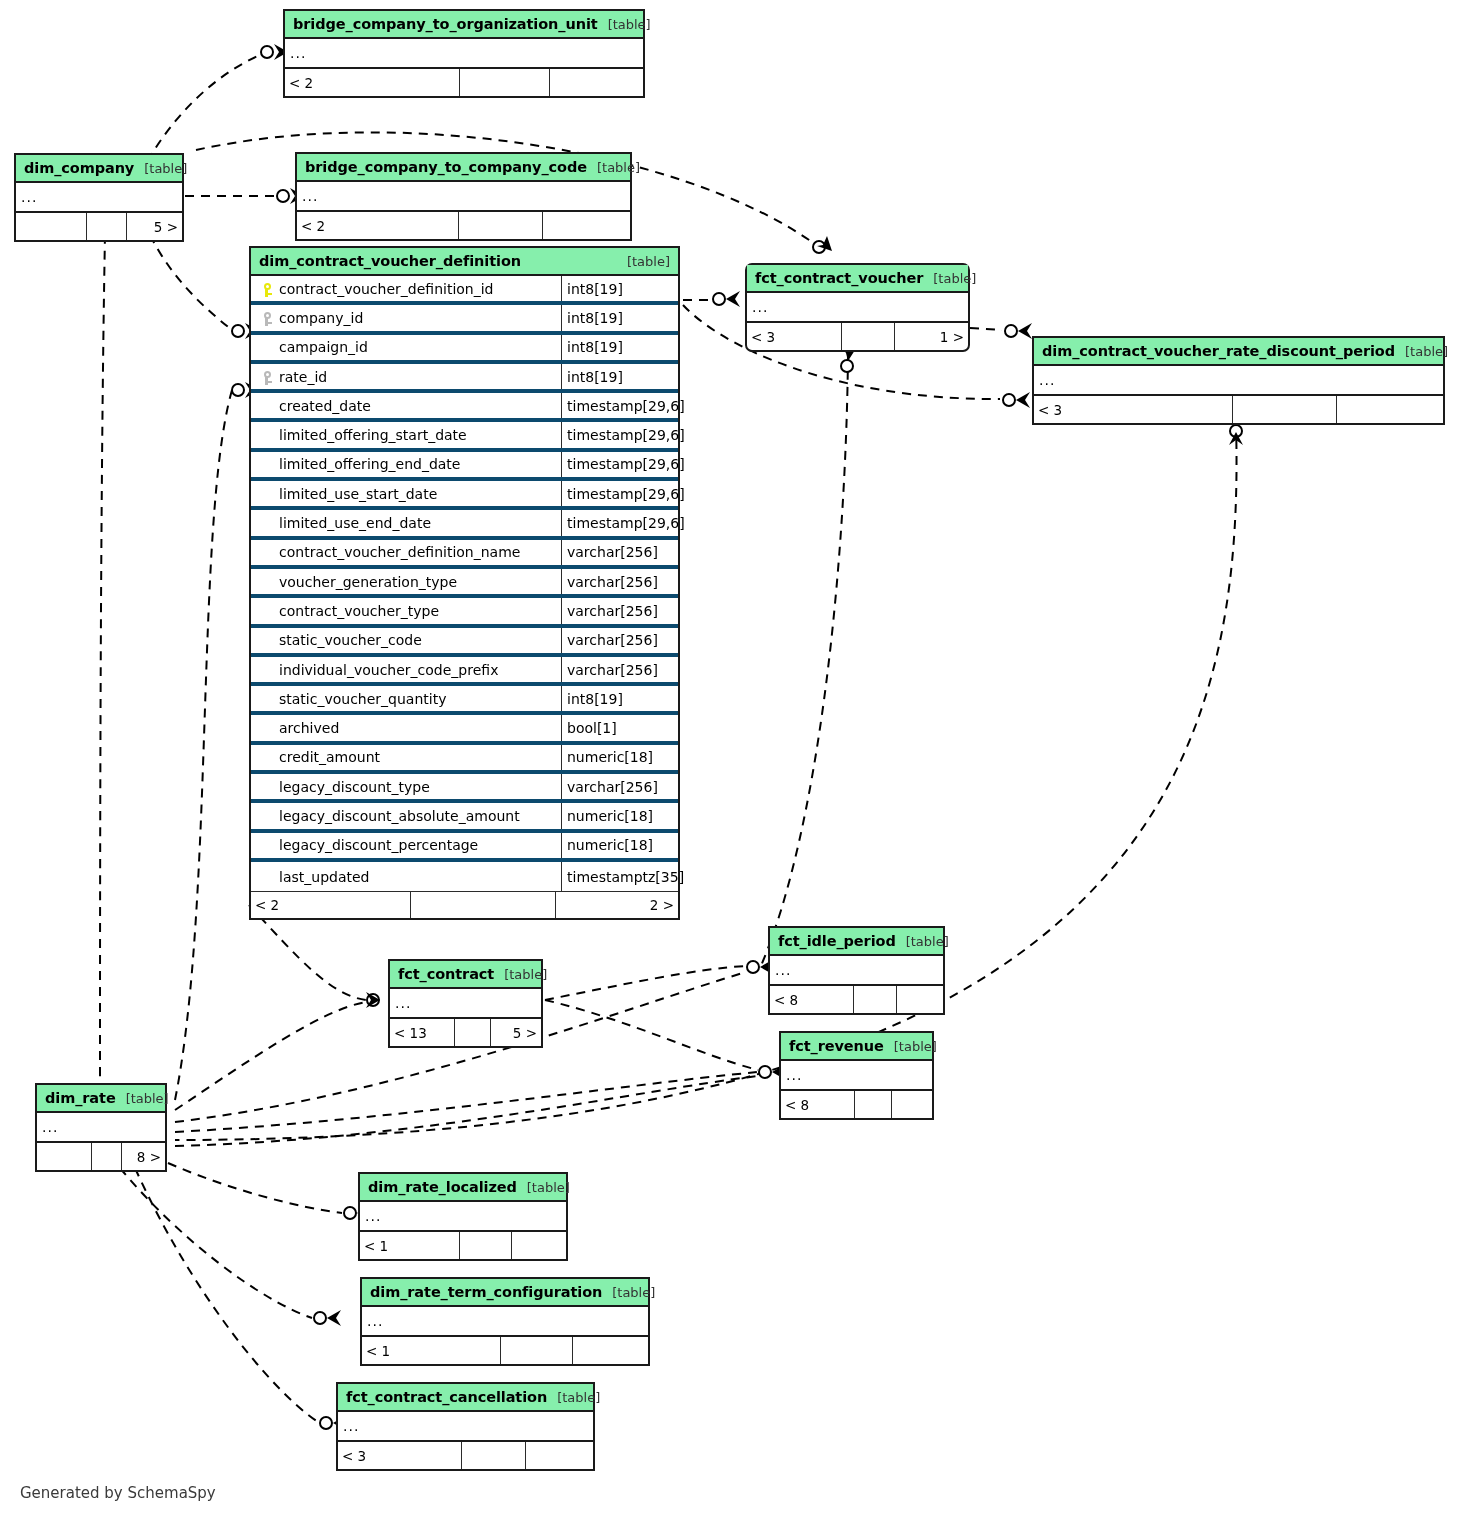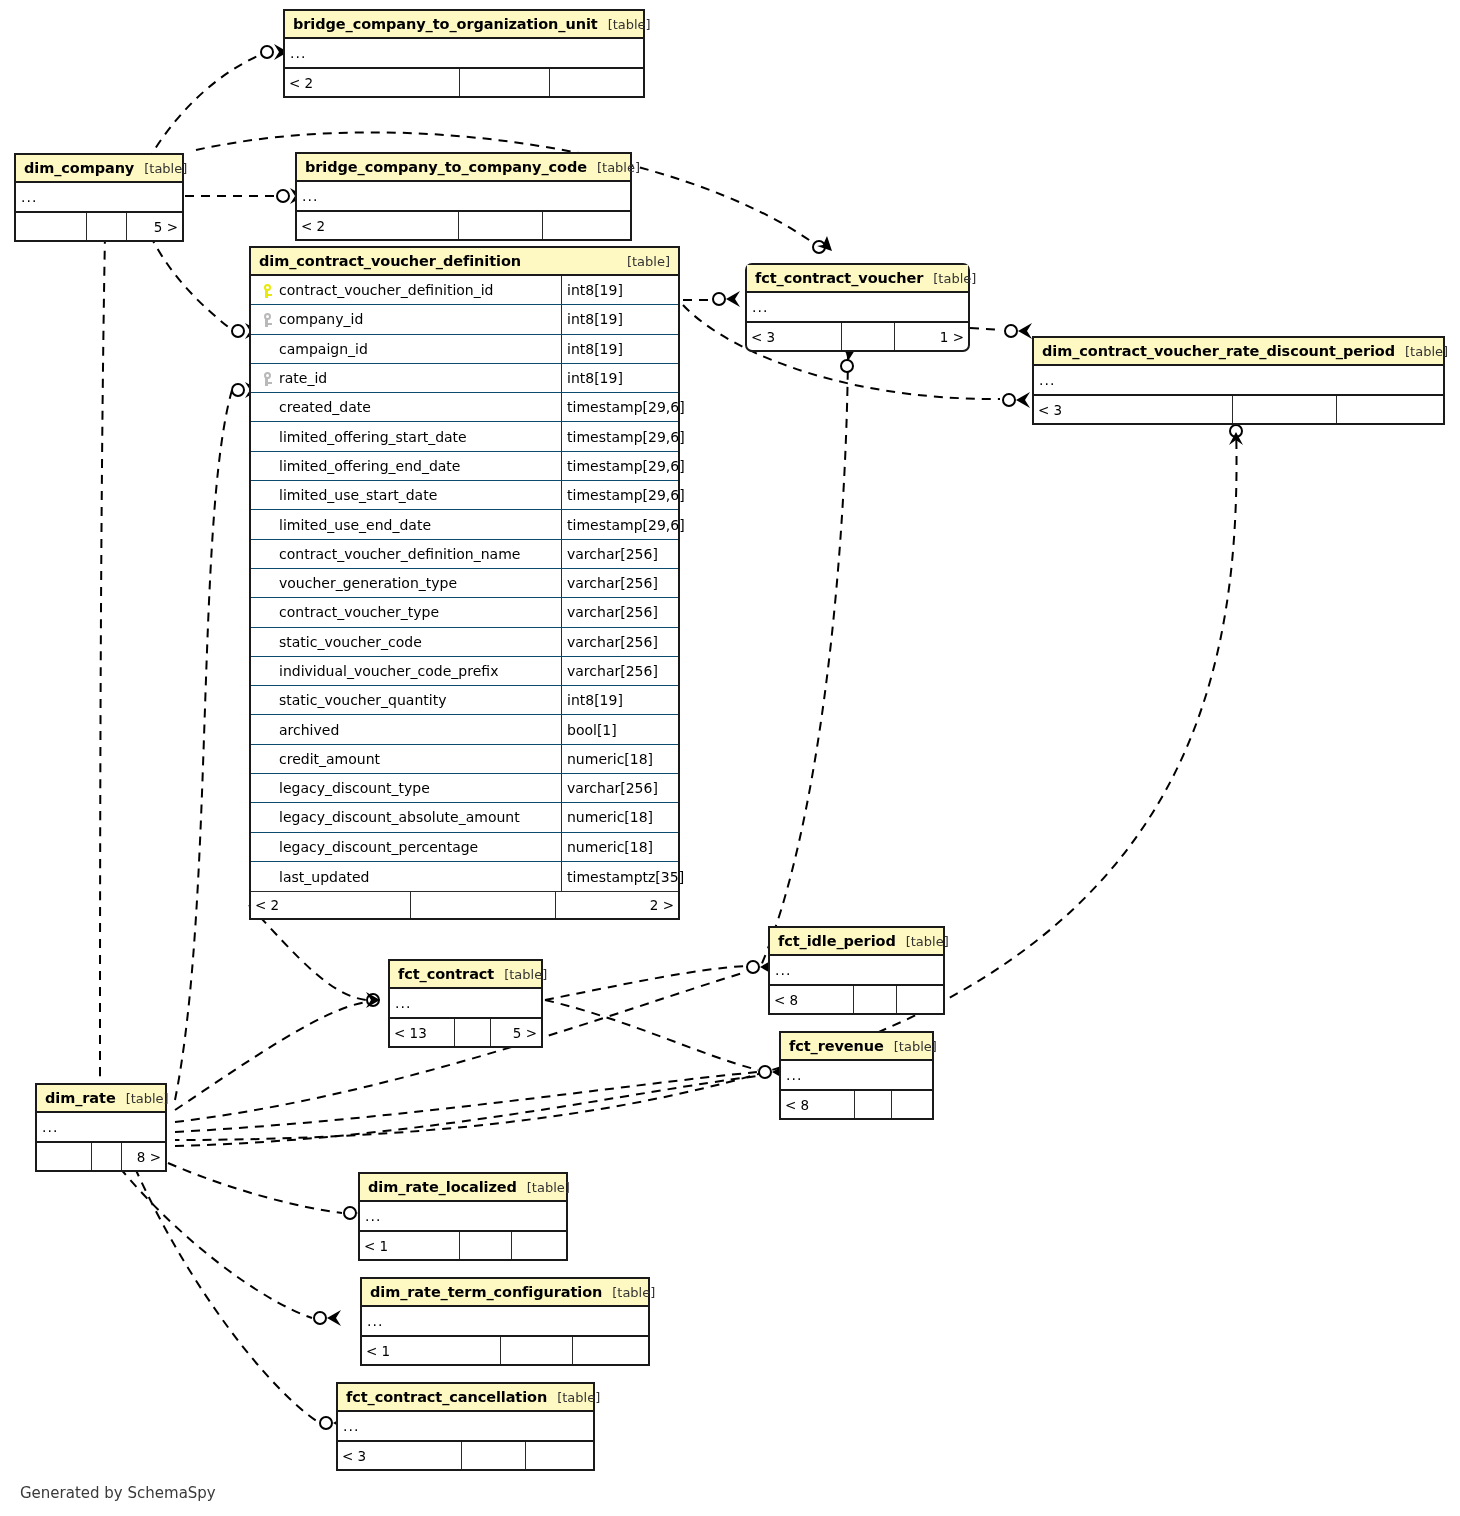--- a/index.html
+++ b/index.html
@@ -24,21 +24,21 @@
   }
   
   .tbl{
     position:absolute;
     box-sizing:border-box;
     border:2px solid #1a1a1a;
     background:#ffffff;
     z-index:5;
   }
   .tbl .hdr{
-    background:#fef9c3;
+    background:#86efac;
     border-bottom:2px solid #1a1a1a;
     box-sizing:border-box;
     display:flex;
     align-items:center;
     justify-content:space-between;
     padding:12px 8px;
     height:28px;
     white-space:nowrap;
   }
   .tbl .hdr .tname{
@@ -48,21 +48,21 @@
   }
   .tbl .hdr .ttype{
     font-size:13px;
     color:#333333;
     padding-left:10px;
   }
   .row{
     box-sizing:border-box;
     display:flex;
     align-items:center;
-    border-bottom:1px solid #0c4a6e;
+    border-bottom:4px solid #0c4a6e;
     height:29.3px;
     font-size:14px;
     white-space:nowrap;
   }
   .row:last-child{border-bottom:none;}
   .row .cname{
     flex:0 0 auto;
     width:311px;
     box-sizing:border-box;
     padding-left:6px;

